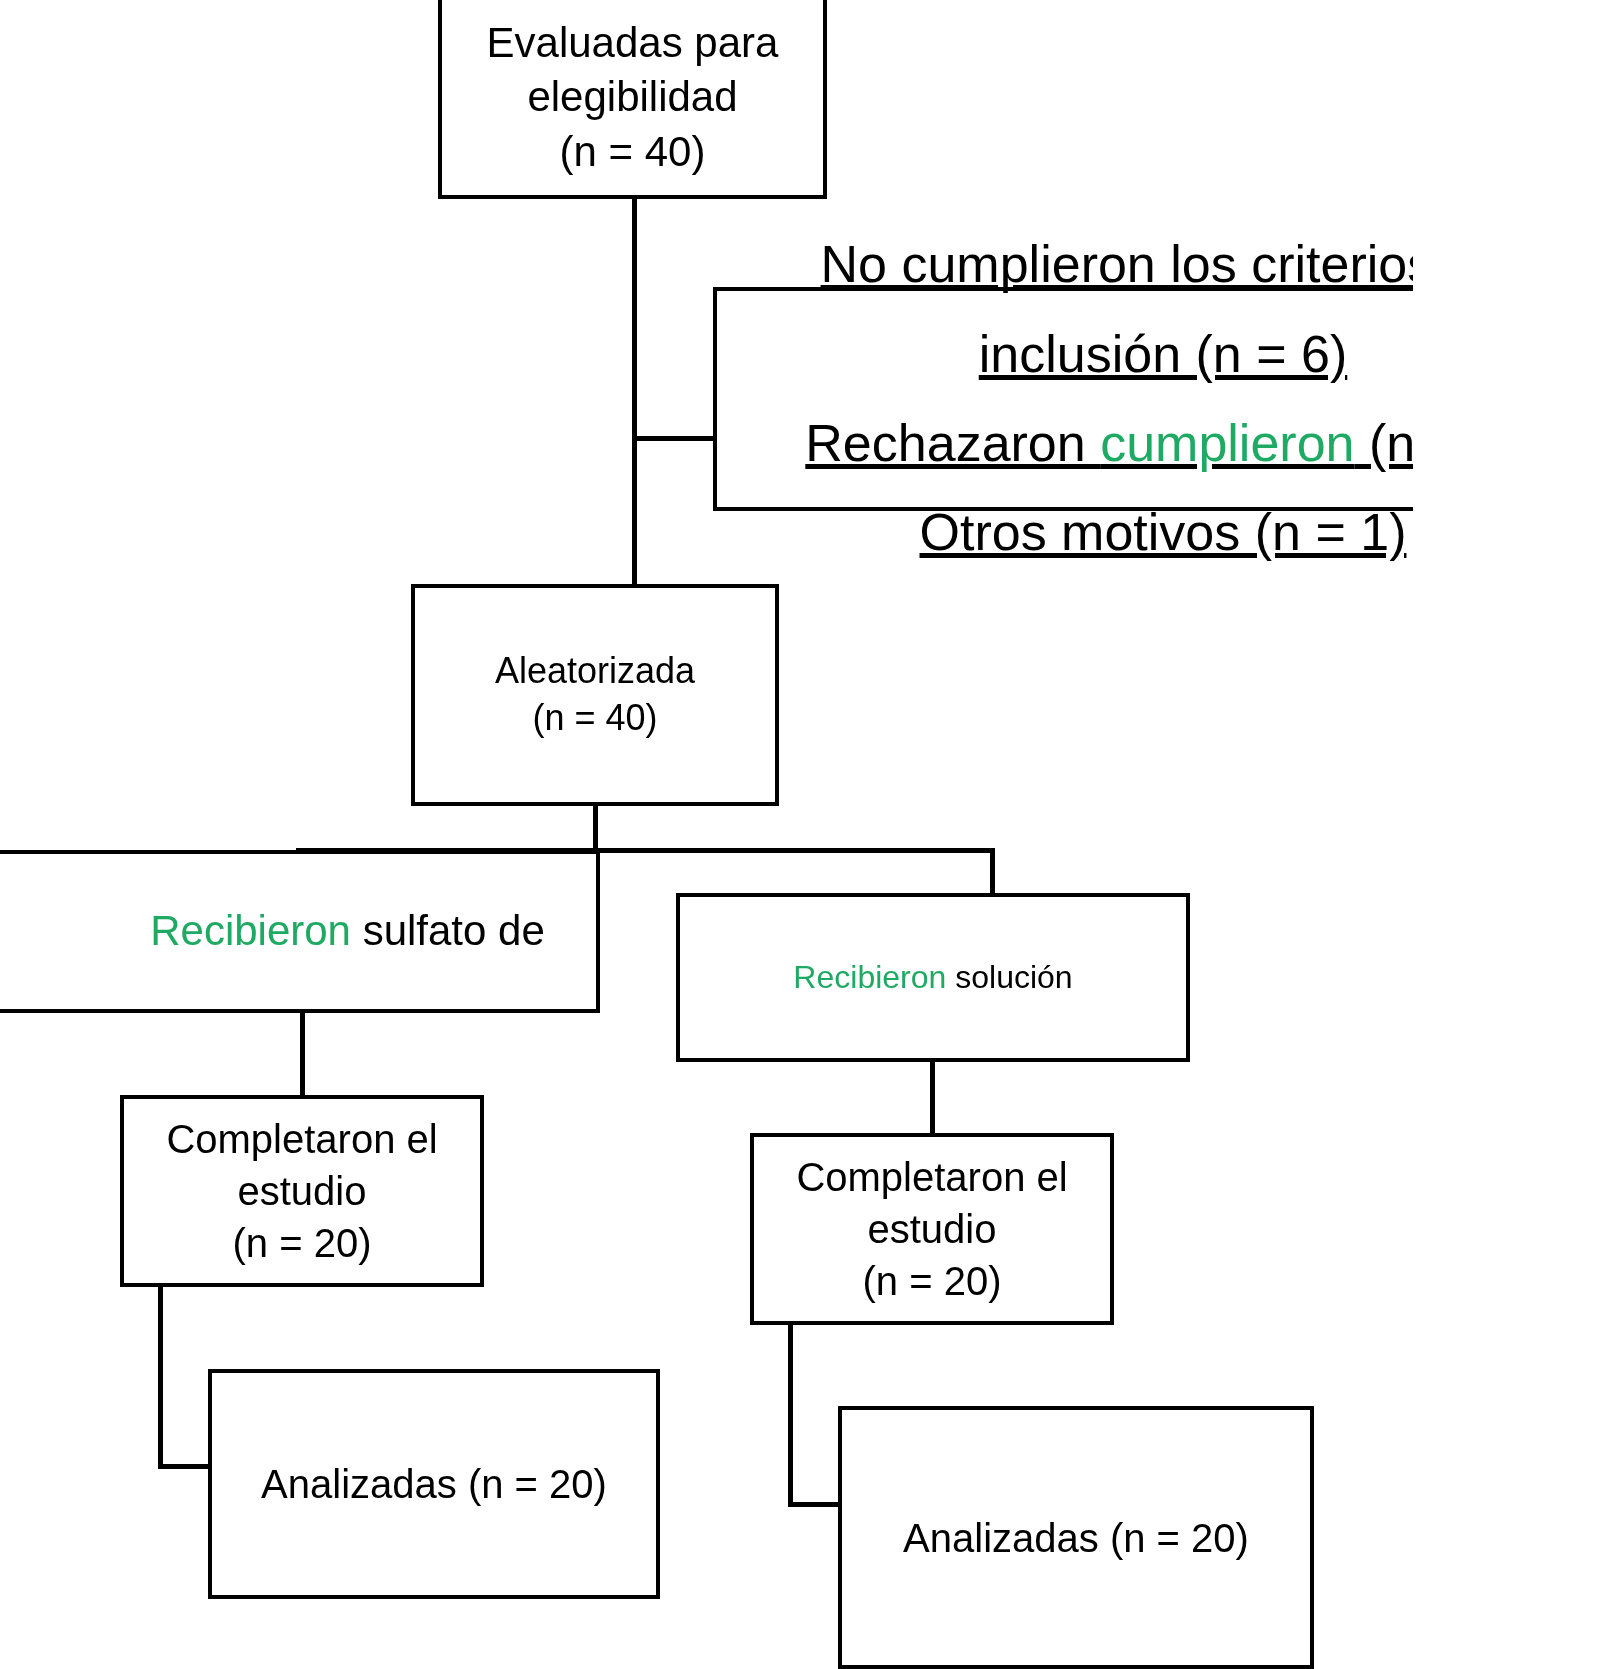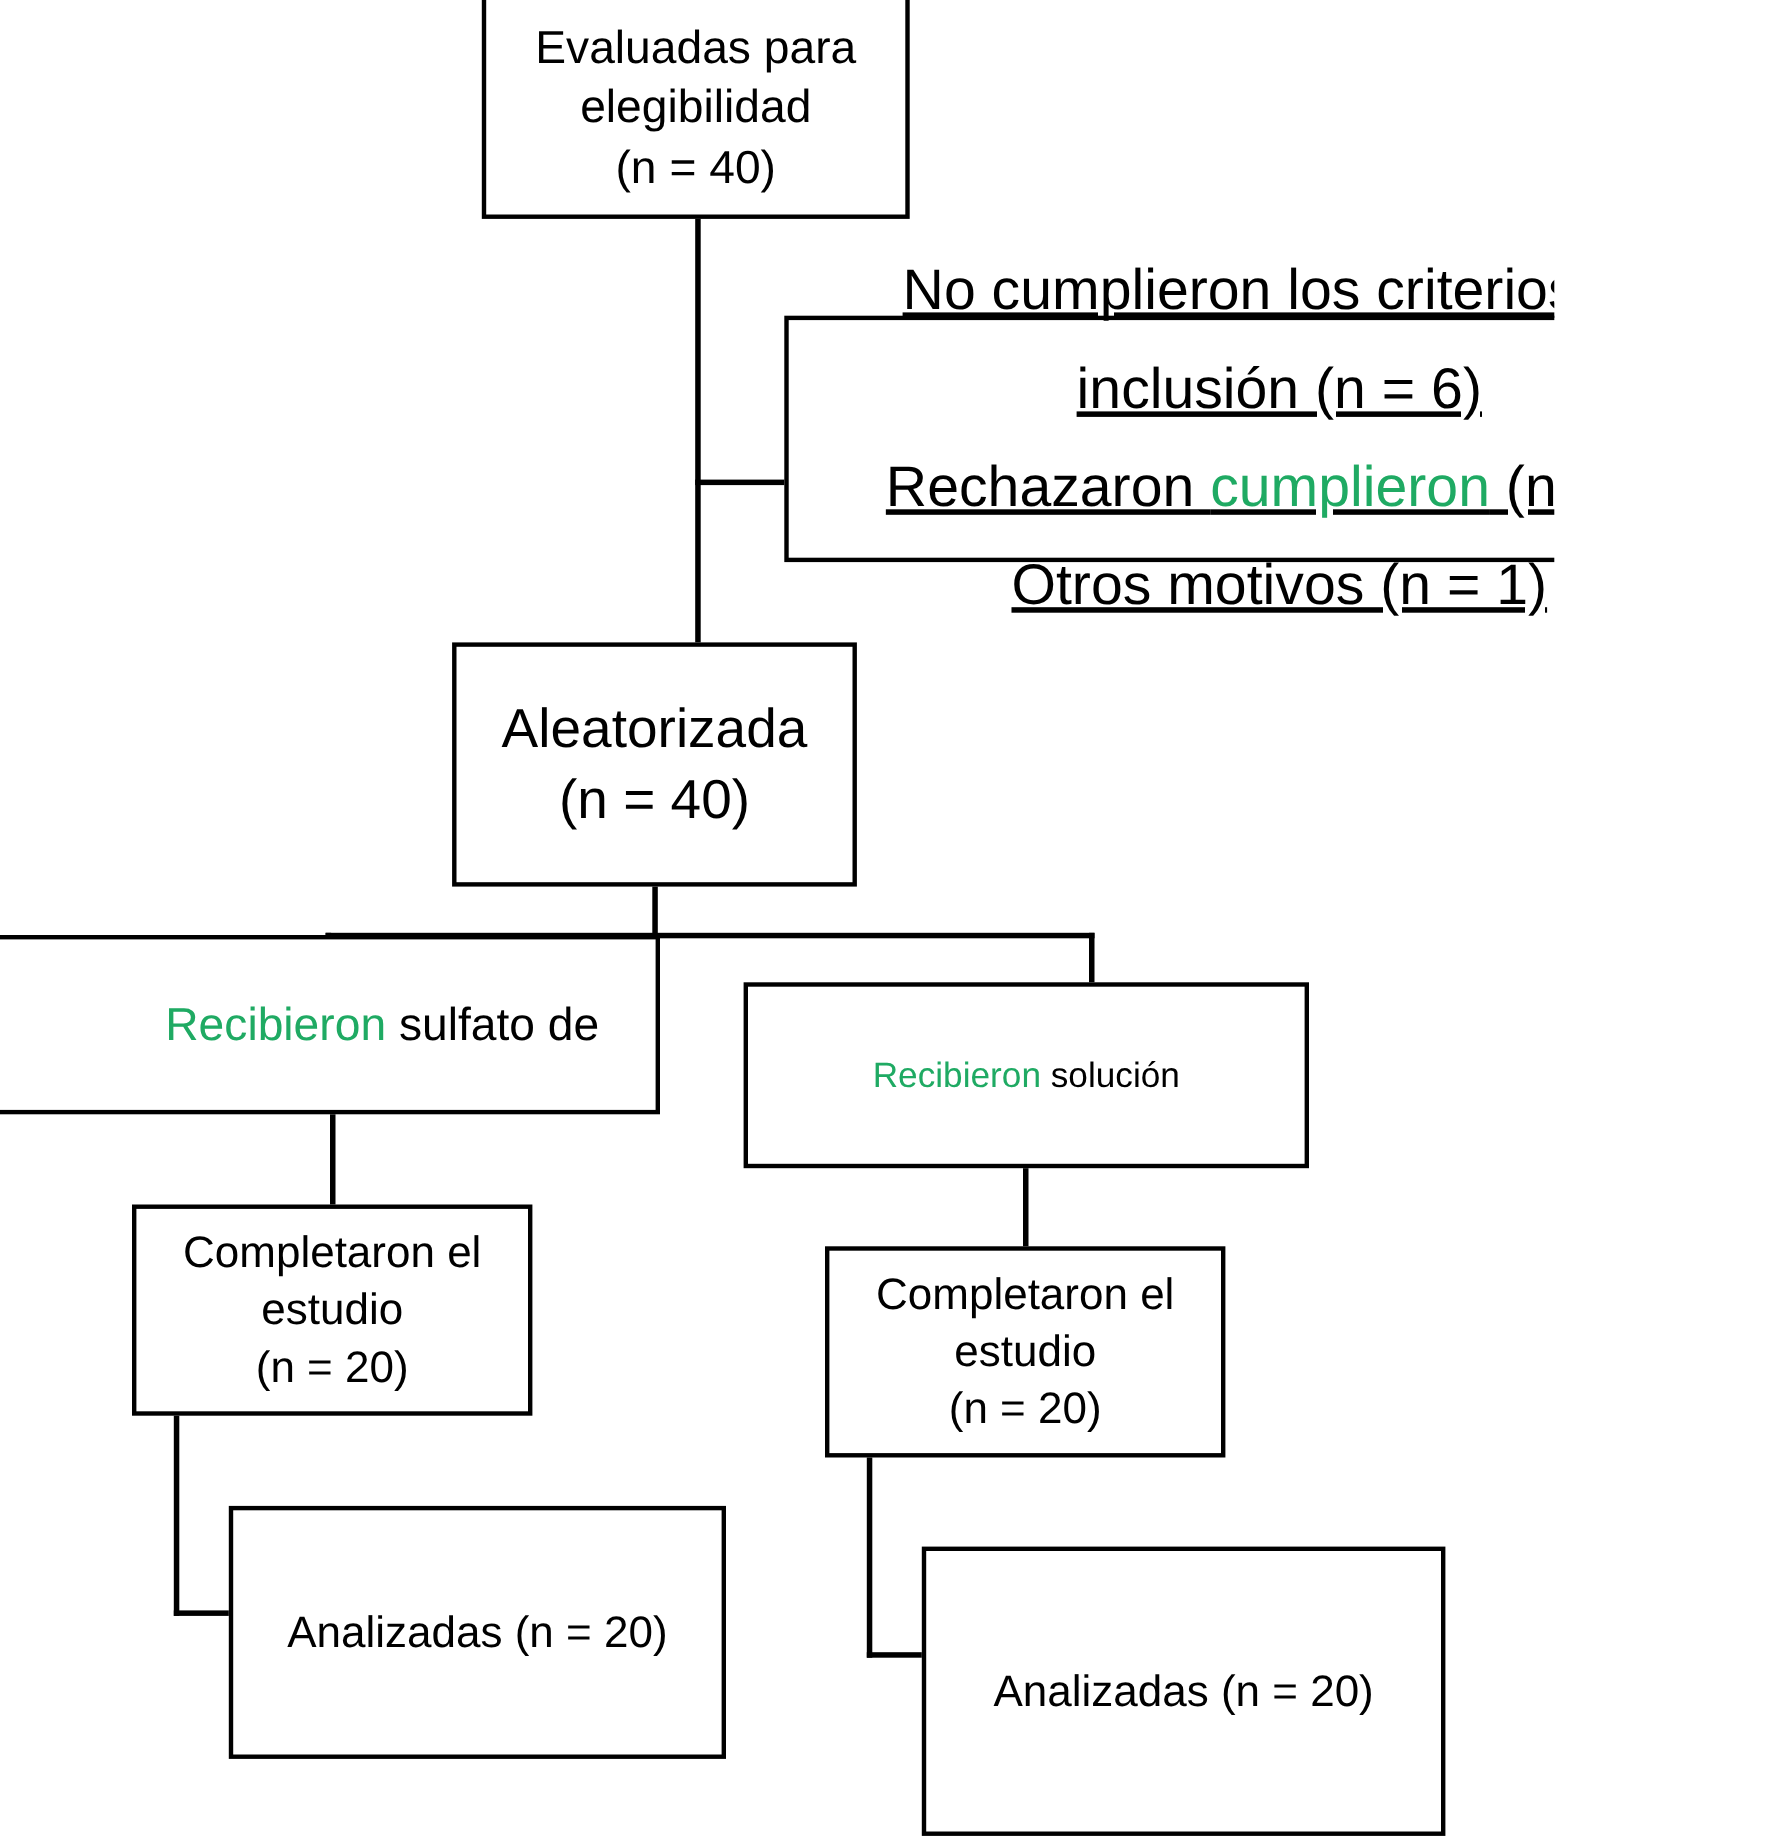--- a/index.html
+++ b/index.html
@@ -41,21 +41,21 @@
     z-index: 1;
   }
   .green {
     color: #1faa63;
   }
 
   
   #node-screened   { left: 438px; top: -4px;   width: 389px; height: 203px; font-size: 42px; }
   #node-excluded   { left: 713px; top: 287px;  width: 900px; height: 224px; font-size: 52px; text-decoration: underline; }
   #node-excluded .txt { line-height: 1.72; }
-  #node-random     { left: 411px; top: 584px;  width: 368px; height: 222px; font-size: 50px; }
+  #node-random     { left: 411px; top: 584px;  width: 368px; height: 222px; font-size: 36px; }
   #node-treat-left { left: -4px;  top: 850px;  width: 604px; height: 163px; font-size: 42px; }
   #node-treat-left .txt { text-align: center; padding-left: 105px; padding-right: 6px; }
   #node-treat-right{ left: 676px; top: 893px;  width: 514px; height: 169px; font-size: 32px; text-align: center; }
   #node-done-left  { left: 120px; top: 1095px; width: 364px; height: 192px; font-size: 40px; }
   #node-done-right { left: 750px; top: 1133px; width: 364px; height: 192px; font-size: 40px; }
   #node-an-left    { left: 208px; top: 1369px; width: 452px; height: 230px; font-size: 40px; }
   #node-an-right   { left: 838px; top: 1406px; width: 476px; height: 263px; font-size: 40px; }
 </style>
 </head>
 <body>

